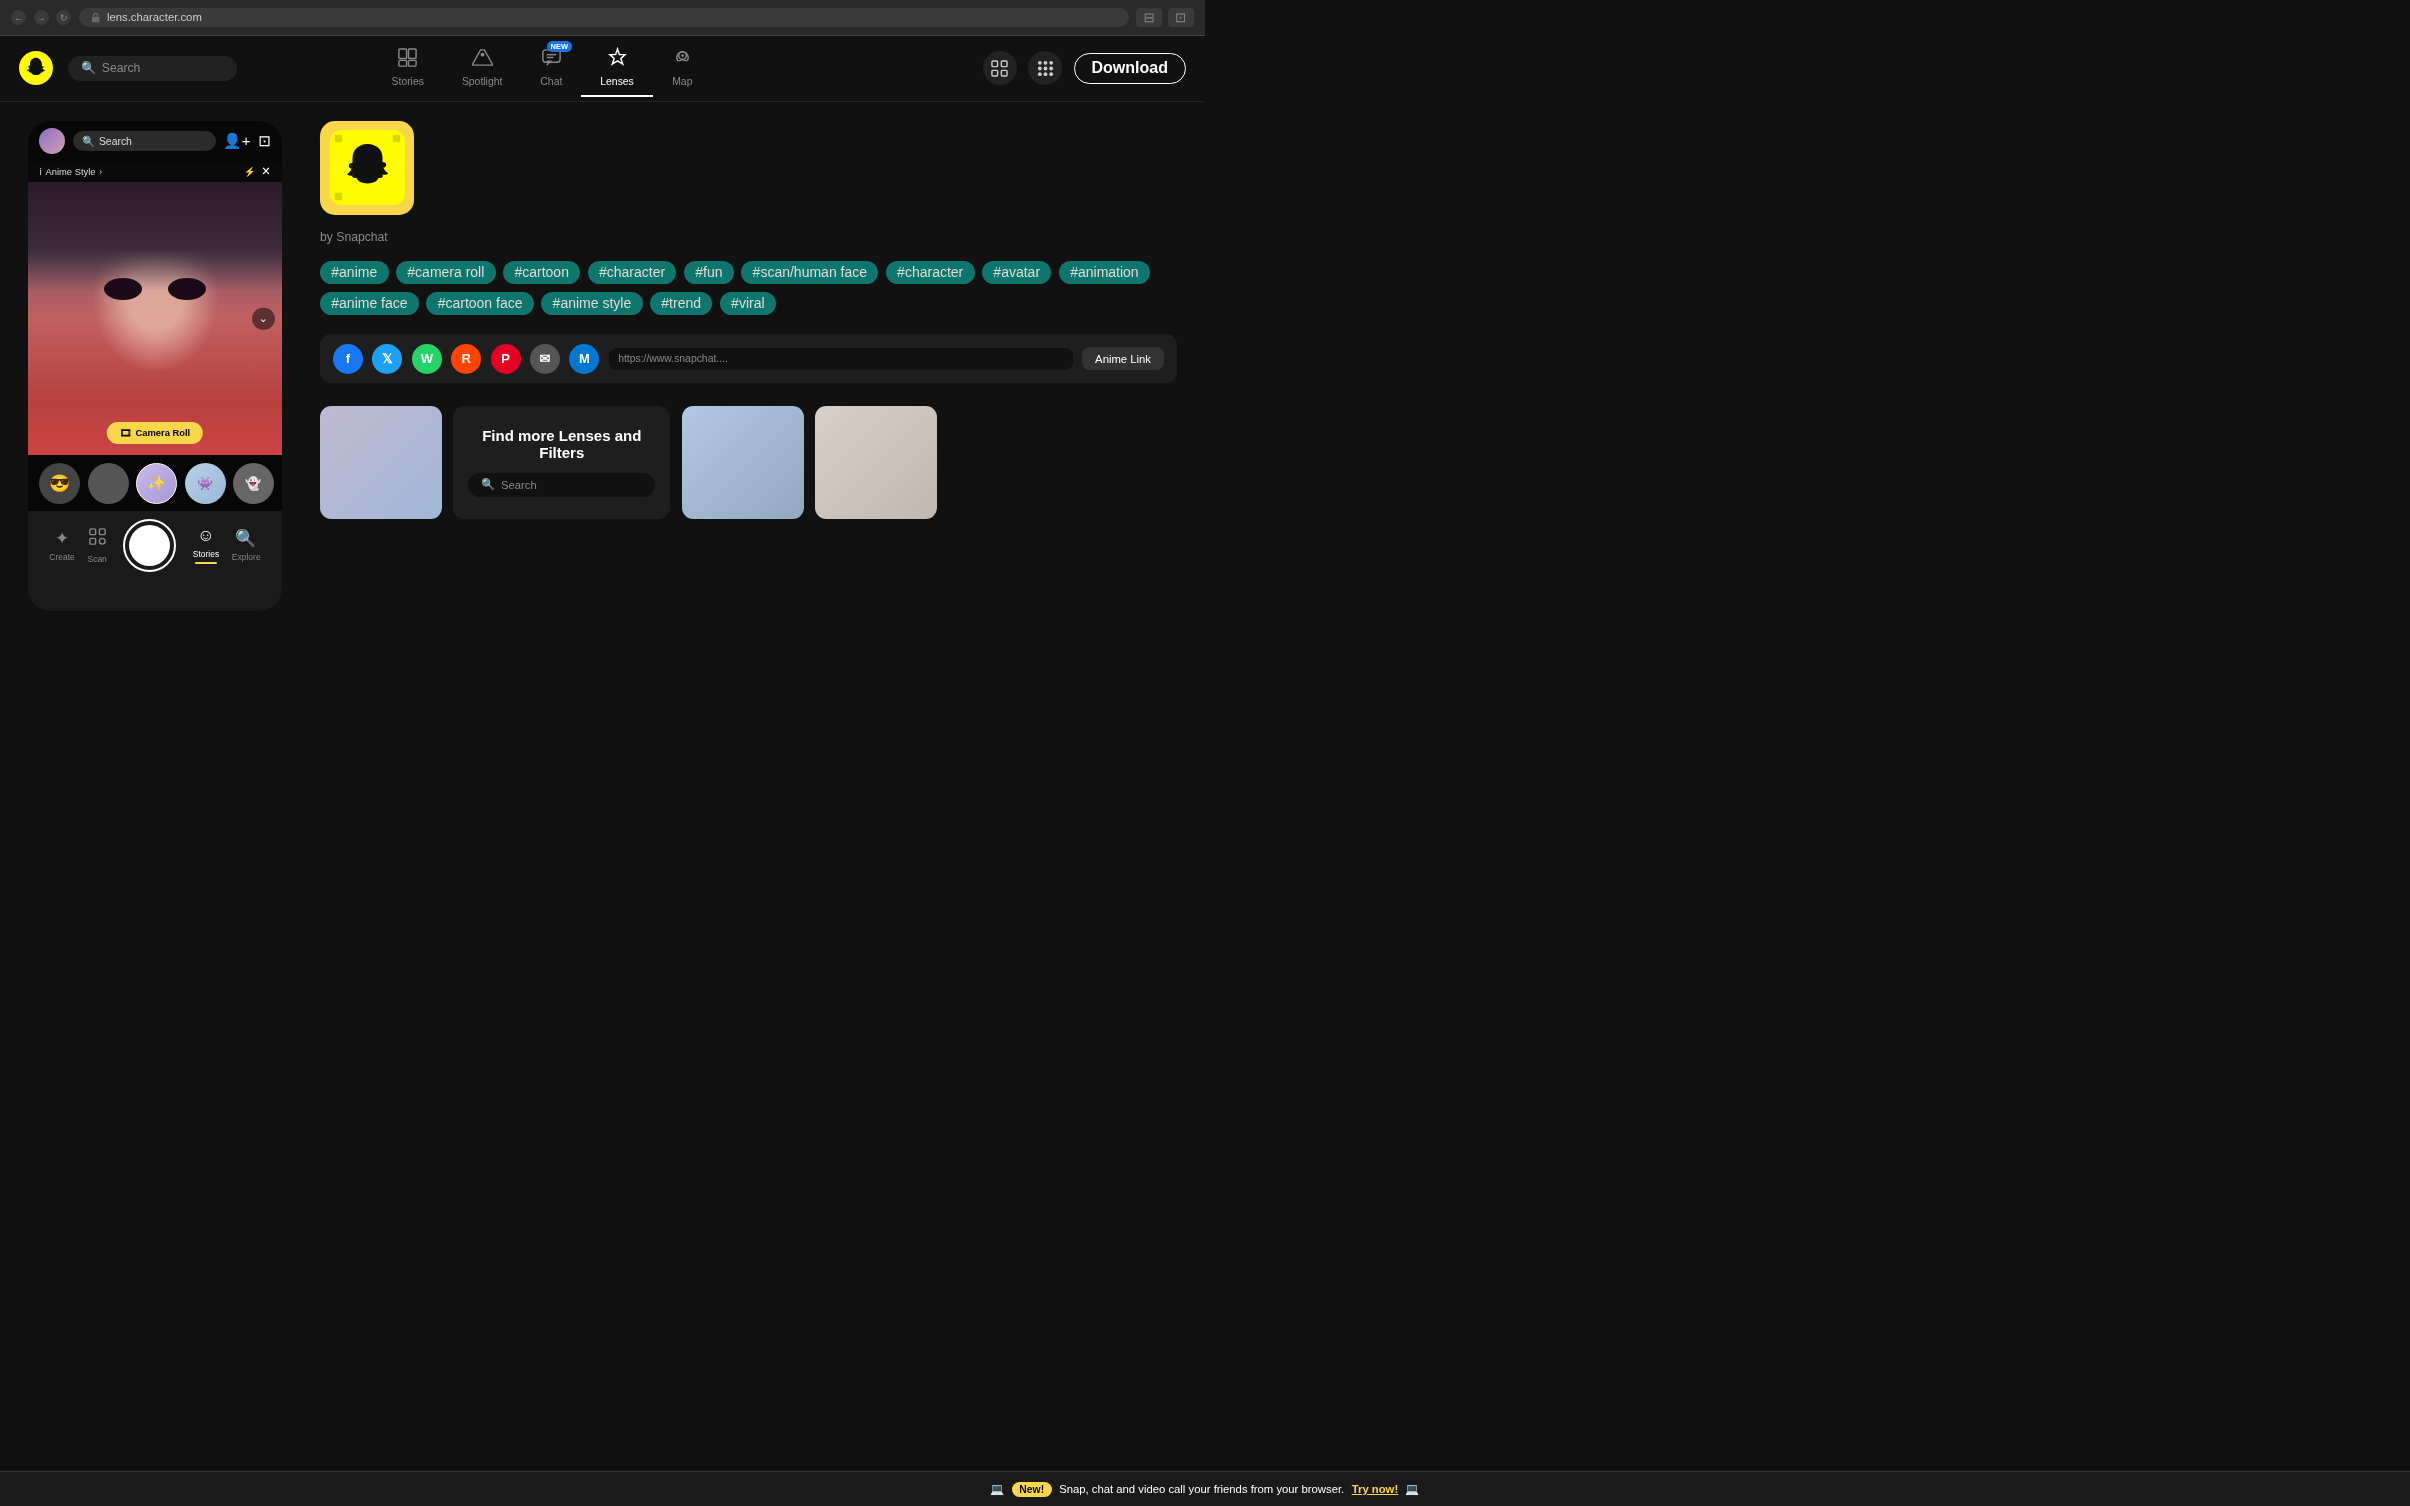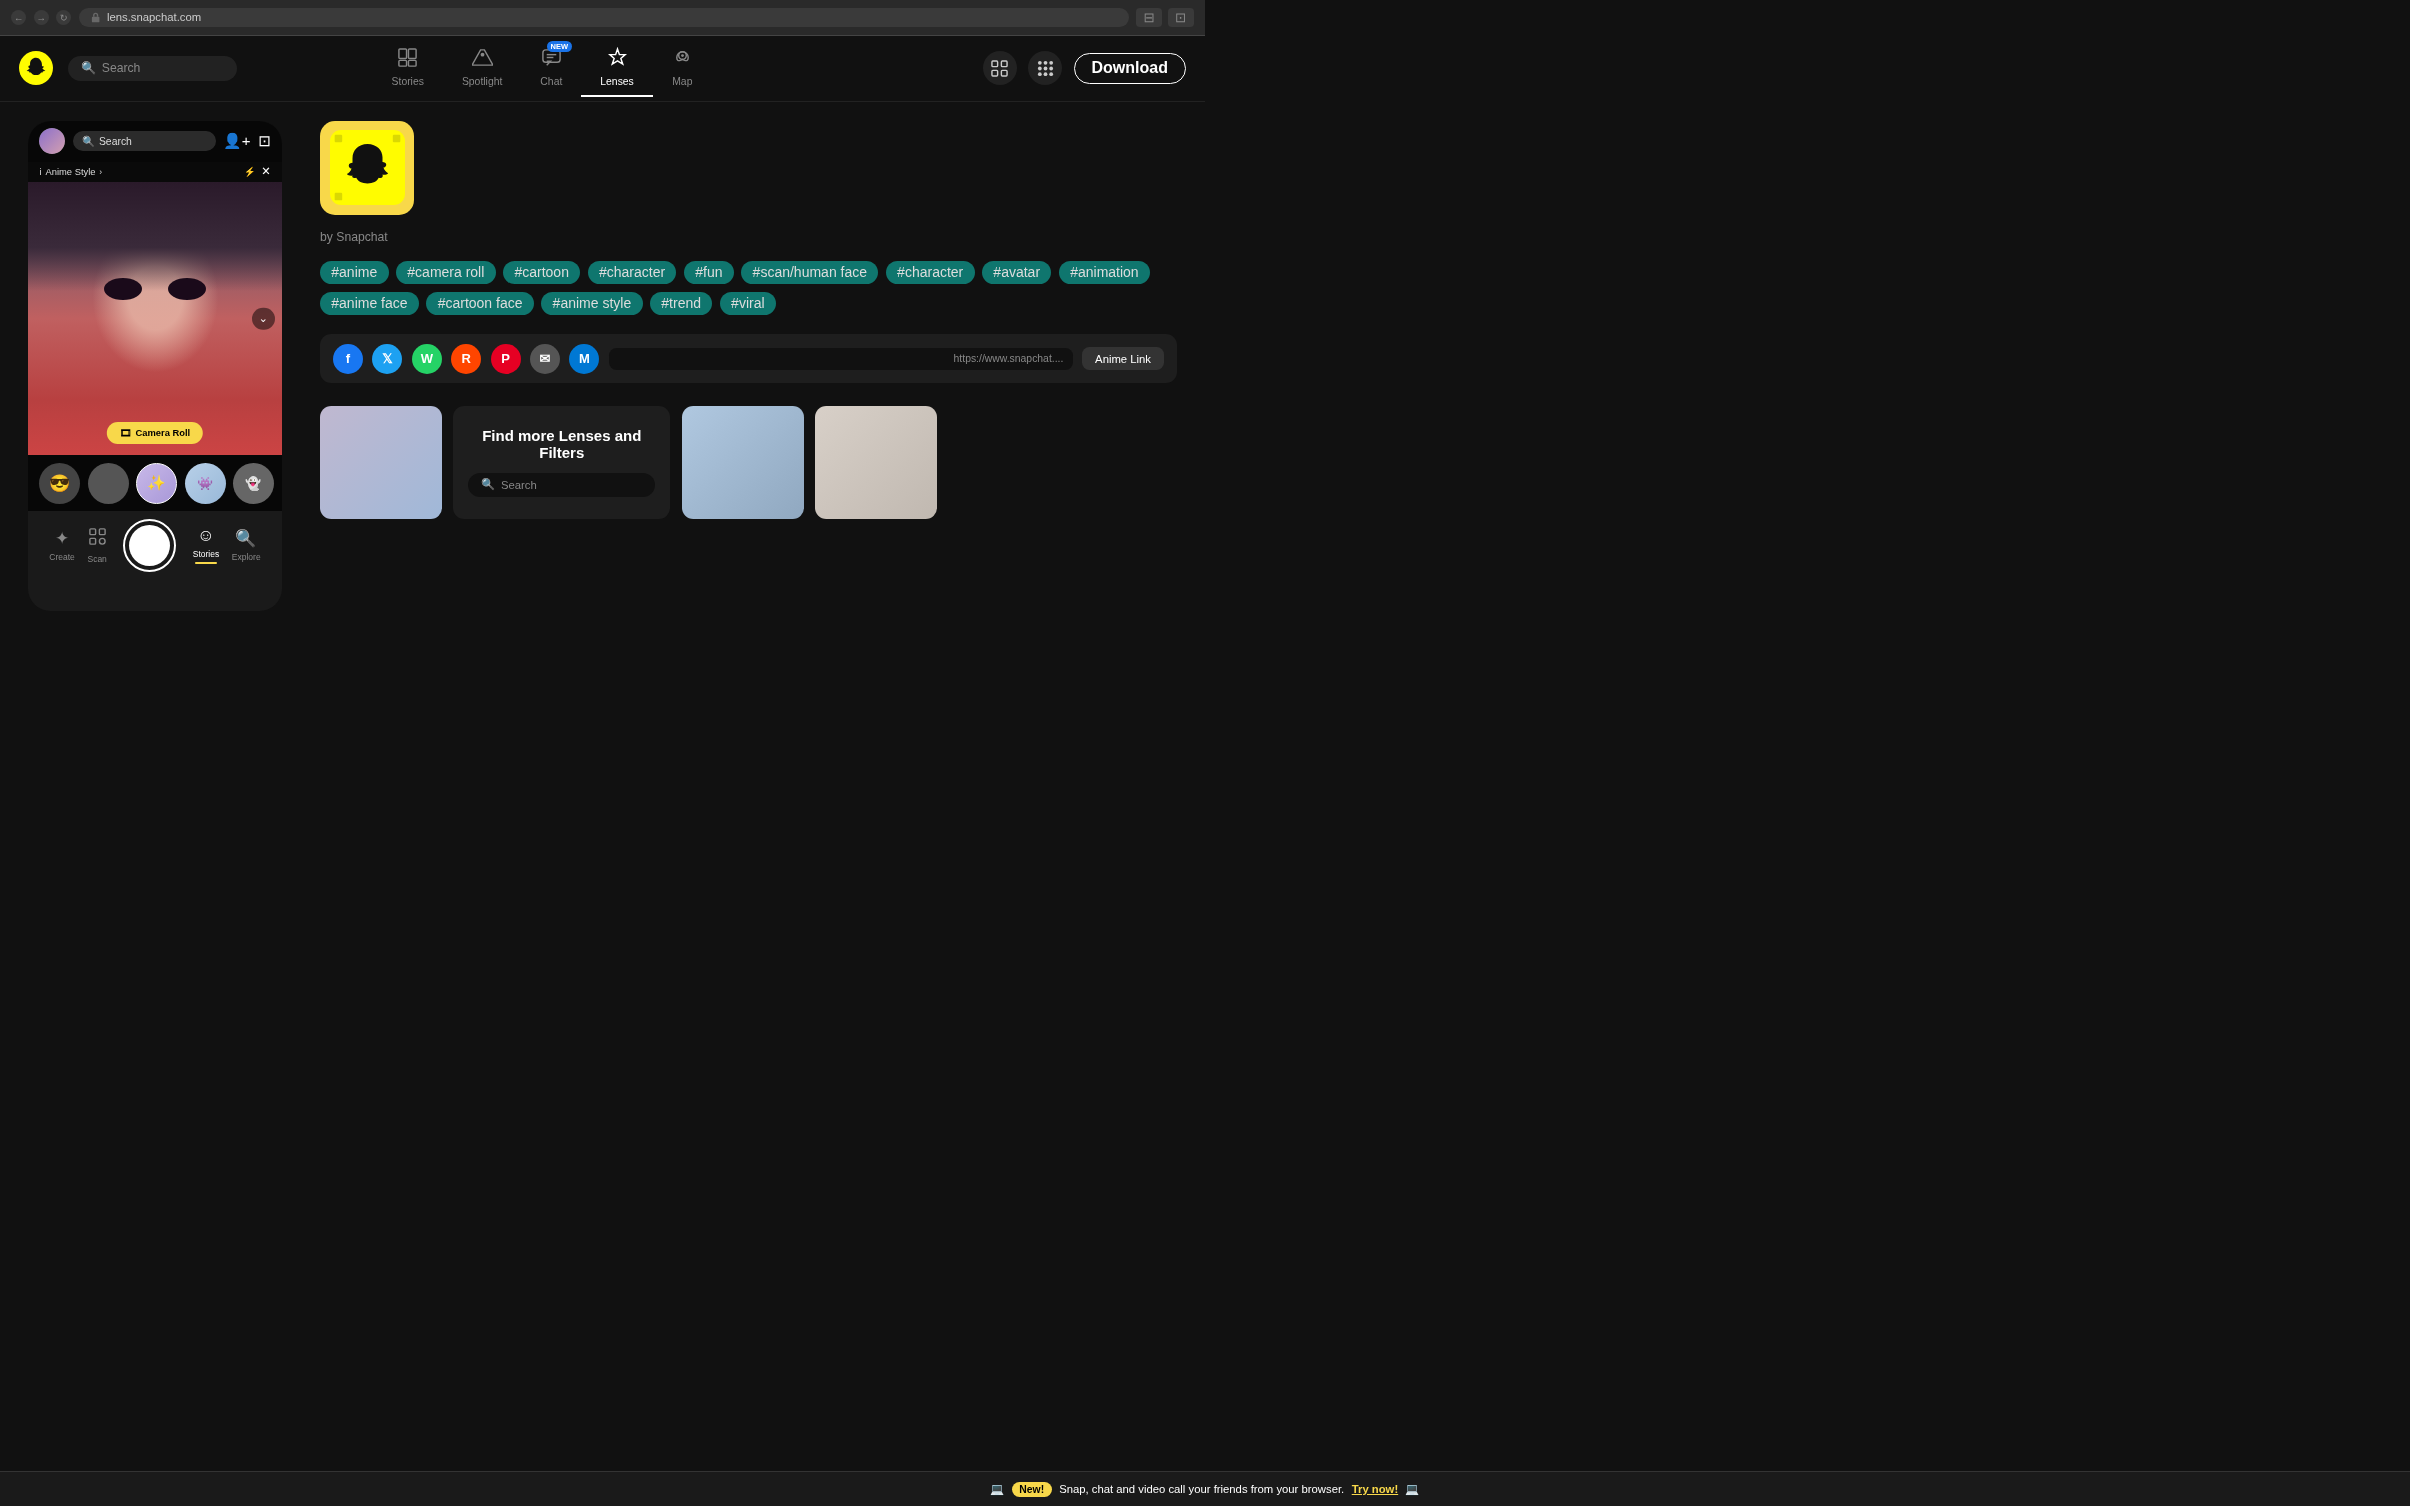--- a/index.html
+++ b/index.html
@@ -347,21 +347,20 @@
     .link-bar {
       flex: 1;
       background: #111;
       border-radius: 7.5px;
       padding: 5.6px 9.4px;
       font-size: 10.4px;
       color: #888;
       overflow: hidden;
       white-space: nowrap;
       text-overflow: ellipsis;
-      text-align: right;
     }
     .copy-link-btn {
       background: #333;
       color: #fff;
       border: none;
       padding: 5.6px 13px;
       border-radius: 7.5px;
       cursor: pointer;
       font-size: 11.3px;
     }
@@ -458,21 +457,21 @@
   <div class="browser-controls">
     <button class="browser-btn nav-btn">←</button>
     <button class="browser-btn nav-btn">→</button>
     <button class="browser-btn nav-btn">↻</button>
   </div>
   <div class="address-bar">
     <svg width="11.3" height="11.3" viewBox="0 0 12 12">
       <rect x="2" y="5" width="8" height="6" rx="1" fill="#888"></rect>
       <path d="M4 5V3.5a2 2 0 0 1 4 0V5" stroke="#888" stroke-width="1.5" fill="none"></path>
     </svg>
-    <span>lens.snapchat.com</span>
+    <span>lens.character.com</span>
   </div>
   <div class="window-controls">
     <button class="win-ctrl">⊟</button>
     <button class="win-ctrl">⊡</button>
   </div>
 </div>
 
 <div class="snap-header">
 
   <div class="snap-logo">

